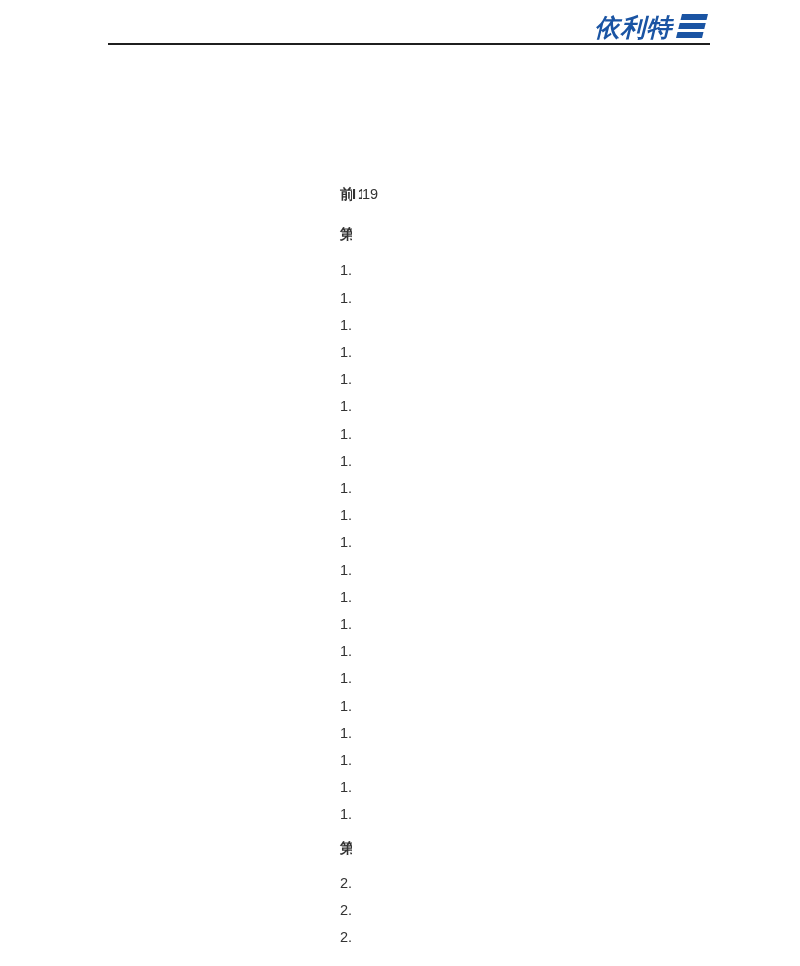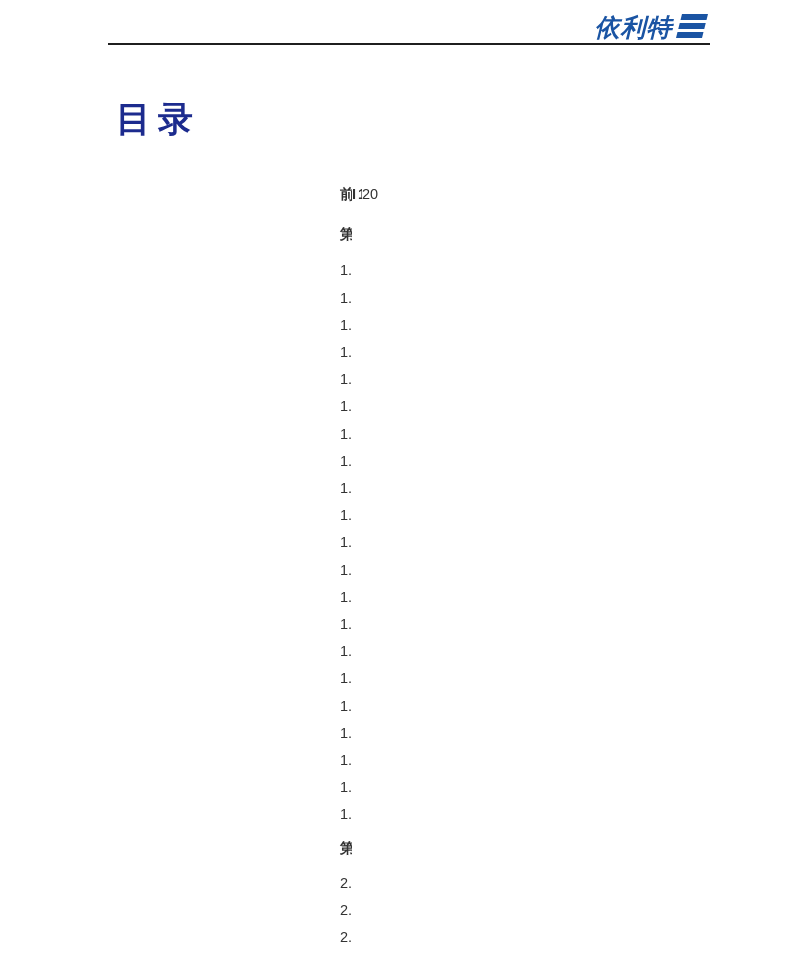--- a/index.html
+++ b/index.html
@@ -53,21 +53,20 @@
     <g transform="skewX(-14)" fill="#1a54a3">
       <text x="16" y="30" font-size="25" font-weight="bold" font-family="Liberation Sans, sans-serif" letter-spacing="1">依利特</text>
 
       <rect x="98" y="8" width="26" height="6"></rect>
       <rect x="98" y="17" width="26" height="6"></rect>
       <rect x="98" y="26" width="26" height="6"></rect>
     </g>
   </svg>
   <div class="header-rule"></div>
 
-  <div class="page-title">目录</div>
 
   <div class="toc">
       <div class="toc-row bold preface">
 
     <span class="title">前言</span>
     <span class="page">I</span>
   </div>
       <div class="toc-row bold chapter-1">
 
     <span class="title">第 1 章 应用实例</span>
@@ -189,16 +188,16 @@
     <span class="page">16</span>
   </div>
       <div class="toc-row">
     <span class="num">2.2</span>
     <span class="title">EClassical 3100 系列推荐配置</span>
     <span class="page">17</span>
   </div>
       <div class="toc-row">
     <span class="num">2.3</span>
     <span class="title">其它选配及检测项</span>
-    <span class="page">20</span>
+    <span class="page">19</span>
   </div>
     </div>
 </div>
 
 </body></html>

